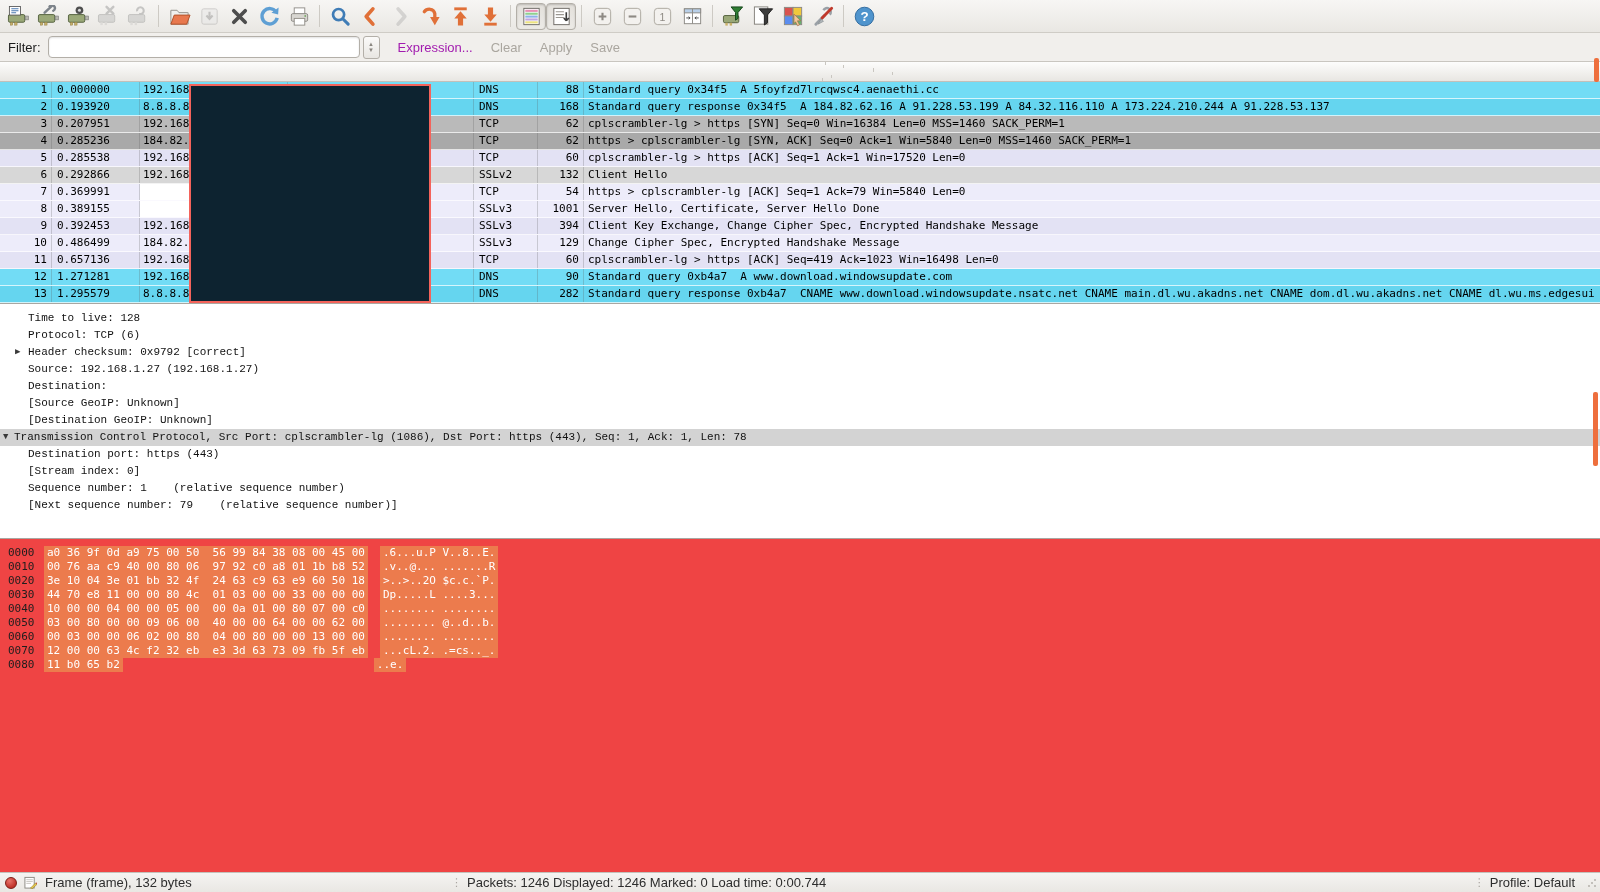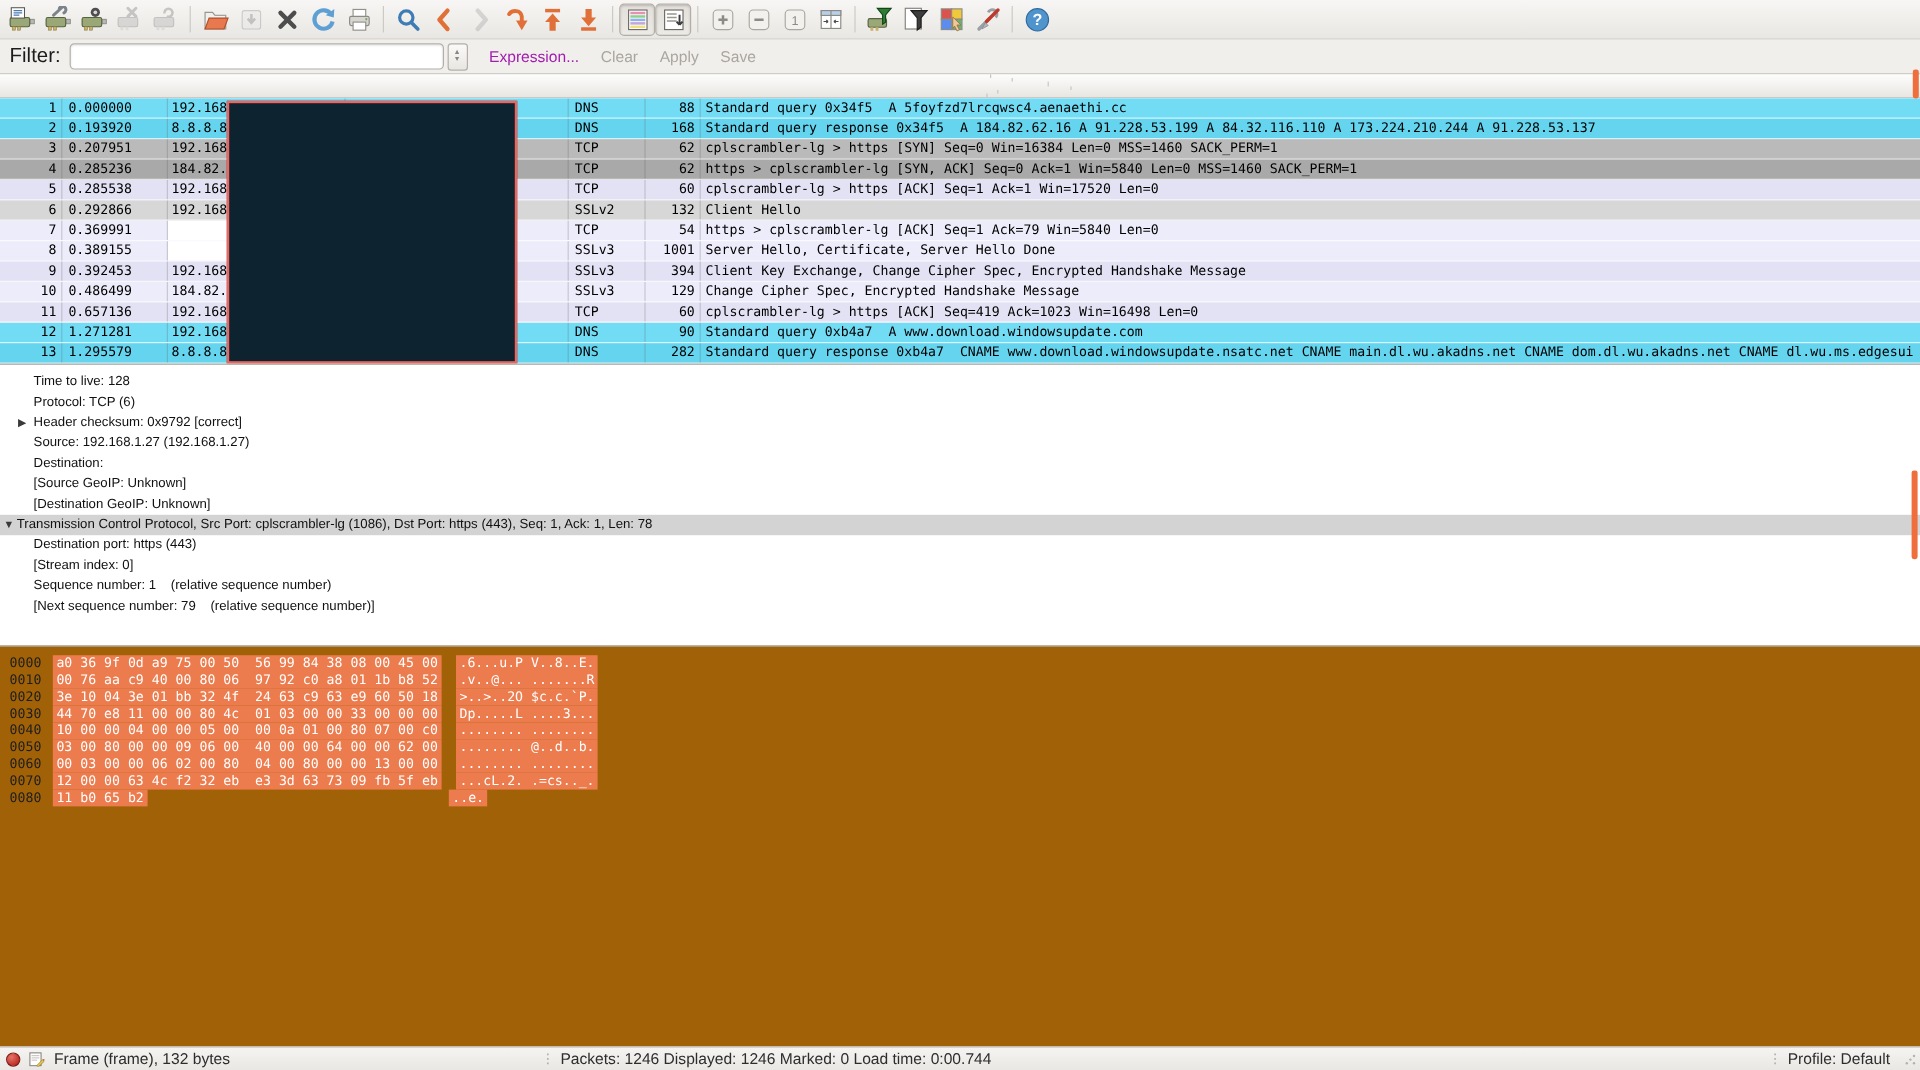--- a/index.html
+++ b/index.html
@@ -14,21 +14,21 @@
     flex:0 0 auto; }
   .tb svg { width:23px; height:23px; }
   .tb.toggled { background:linear-gradient(#e3e0db,#eceae6); border:1px solid #b3afa8;
     border-radius:4px; box-shadow:inset 0 1px 2px rgba(0,0,0,.18); }
   .dis { opacity:.45; filter:grayscale(.85); }
   .tsep { width:1px; height:22px; background:#cdcac4; margin:0 5px; flex:0 0 auto; }
 
   
   .filterbar { position:absolute; left:0; top:33px; width:1600px; height:29px;
     background:#f1efec; border-bottom:1px solid #c9c6c0; display:flex; align-items:center; }
-  .flabel { font-size:17px; color:#1c1c1c; margin-left:8px; }
+  .flabel { font-size:13px; color:#1c1c1c; margin-left:8px; }
   .finput { margin-left:7px; width:312px; height:22px; background:#fff;
     border:1px solid #b3afa8; border-radius:4px; box-shadow:inset 0 1px 2px rgba(0,0,0,.12);
     font-size:12px; padding:0 6px; outline:none; }
   .fspin { width:17px; height:23px; border:1px solid #b3afa8; border-radius:3px;
     background:linear-gradient(#fbfaf9,#e8e6e2); margin-left:3px; display:flex;
     flex-direction:column; align-items:center; justify-content:center; color:#8a8680;
     font-size:6px; line-height:6px; }
   .fbtn { font-size:13px; margin-left:18px; }
   .fbtn.on { color:#a21caf; }
   .fbtn.off { color:#aaa69f; }
@@ -56,31 +56,31 @@
   .bg-lav1 { background:#E3E2F4; } .bg-lav2 { background:#EDECFA; }
   .bg-sel  { background:#D7D7D7; }
   .src-blank { background:#fff; }
 
   .redaction { position:absolute; left:189px; top:84px; width:242px; height:219px;
     background:#0D2330; border:2px solid #F4635B; }
 
   
   .detail { position:absolute; left:0; top:303px; width:1600px; height:235px;
     background:#fff; border-top:1px solid #a9a6a1; padding-top:6px;
-    font-family:Liberation Sans, sans-serif; font-size:11px; color:#111; }
+    font-family:Liberation Mono, monospace; font-size:11px; color:#111; }
   .dline { height:17px; line-height:17px; white-space:pre; position:relative; }
   .dline .tx1 { padding-left:28px; } 
   .dline .tx0 { padding-left:14px; } 
   .dline.selected { background:#D3D3D3; }
   .arr { position:absolute; top:0; font-size:9px; color:#3a3a3a; }
   .arr.a0 { left:3px; } .arr.a1 { left:15px; }
 
   
   .hex { position:absolute; left:0; top:538px; width:1600px; height:334px;
-    background:#a16207; border-top:1px solid #a9a6a1; padding-top:7px;
+    background:#ef4444; border-top:1px solid #a9a6a1; padding-top:7px;
     font-family:"DejaVu Sans Mono", monospace; font-size:11px; }
   .hrow { height:14px; line-height:13px; white-space:pre; display:flex; }
   .hoff { width:34px; margin-left:8px; color:#1e1e1e; }
   .hbytes { background:#EC7B4D; color:#fff; padding:0 3px; margin-left:2px; }
   .hascii { background:#EC7B4D; color:#fff; padding:0 3px; margin-left:12px; }
 
   
   .sb1 { position:absolute; right:1px; top:58px; width:5px; height:24px; background:#EE6F3D; border-radius:2px; }
   .sb2 { position:absolute; right:2px; top:392px; width:5px; height:74px; background:#EE6F3D; border-radius:2px; }
 

